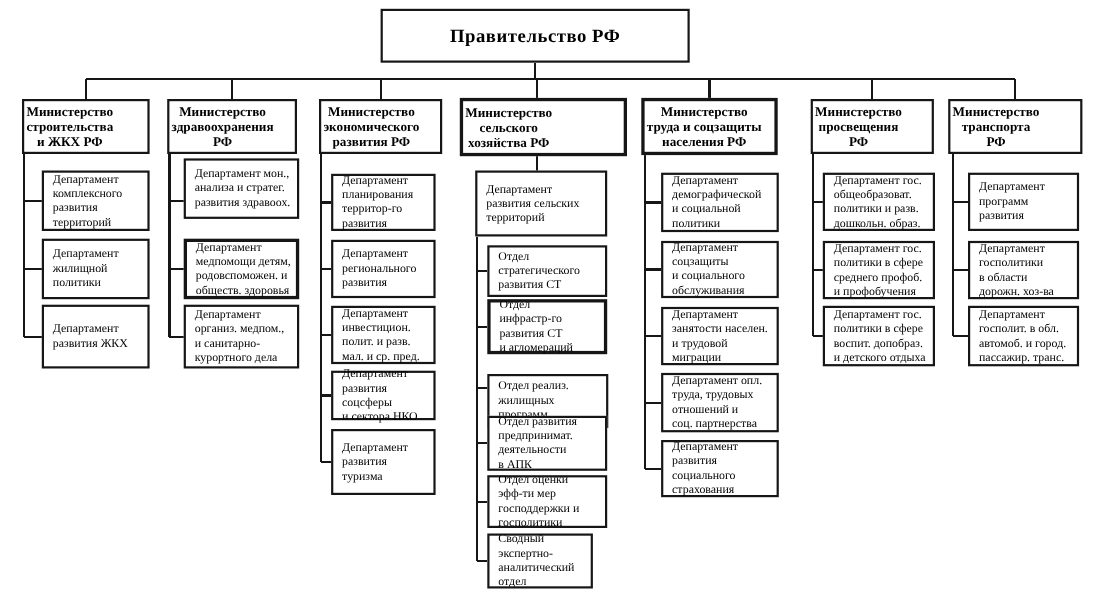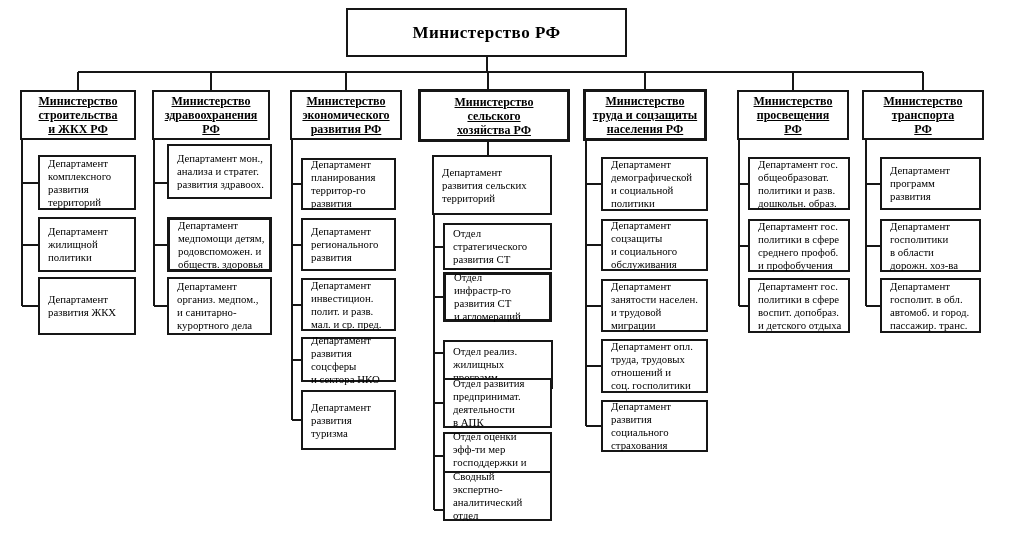--- a/index.html
+++ b/index.html
@@ -6,21 +6,21 @@
   .canvas{
     position:relative;width:1011px;height:538px;background:#ffffff;overflow:hidden;
     font-family:"Liberation Serif","DejaVu Serif",serif;color:#000;
   }
   .connectors{position:absolute;left:0;top:0;}
   .box{
     position:absolute;background:#fff;border:2px solid #161616;box-sizing:border-box;
     display:flex;align-items:center;
   }
   .box.thick{border-width:3px;}
-  .ministry{justify-content:center;text-align:center;text-decoration:underline;}
+  .ministry{justify-content:flex-start;text-align:center;}
   .ministry span{
     font-weight:bold;font-size:12px;line-height:14px;white-space:pre-line;
     padding:0 2px;
   }
   .rootbox{justify-content:center;text-align:center;}
   .rootbox span{font-weight:bold;font-size:17px;letter-spacing:.5px;}
   .dept span{
     font-size:10.8px;line-height:13px;white-space:pre-line;
     padding:2px 2px 2px 8px;
   }
@@ -35,21 +35,21 @@
     <path d="M22 140 V306 M22 182.5 H38 M22 244.5 H38 M22 306 H38" stroke="#161616" stroke-width="2" fill="none" shape-rendering="crispEdges"></path>
     <path d="M154 140 V306 M154 182.5 H167 M154 244.5 H167 M154 306 H167" stroke="#161616" stroke-width="2" fill="none" shape-rendering="crispEdges"></path>
     <path d="M292 140 V420 M292 184 H301 M292 244.5 H301 M292 304.5 H301 M292 359.5 H301 M292 420 H301" stroke="#161616" stroke-width="2" fill="none" shape-rendering="crispEdges"></path>
     <path d="M488 142 V155 M433.5 215 V510 M433.5 246.5 H443 M433.5 297 H443 M433.5 352.5 H443 M433.5 403 H443 M433.5 456 H443 M433.5 510 H443" stroke="#161616" stroke-width="2" fill="none" shape-rendering="crispEdges"></path>
     <path d="M586 141 V426 M586 184 H601 M586 245 H601 M586 305.5 H601 M586 366 H601 M586 426 H601" stroke="#161616" stroke-width="2" fill="none" shape-rendering="crispEdges"></path>
     <path d="M739 140 V305.5 M739 183.5 H748 M739 245.5 H748 M739 305.5 H748" stroke="#161616" stroke-width="2" fill="none" shape-rendering="crispEdges"></path>
     <path d="M866 140 V305.5 M866 183.5 H880 M866 245.5 H880 M866 305.5 H880" stroke="#161616" stroke-width="2" fill="none" shape-rendering="crispEdges"></path>
   </svg>
 
   <div class="box rootbox" style="left:346px;top:8px;width:281px;height:49px">
-    <span>Министерство  РФ</span>
+    <span>Правительство  РФ</span>
   </div>
 
   <div class="box ministry" style="left:20px;top:90px;width:116px;height:50px">
     <span>Министерство
 строительства
 и ЖКХ РФ</span>
   </div>
   <div class="box ministry" style="left:152px;top:90px;width:118px;height:50px">
     <span>Министерство
 здравоохранения
@@ -170,21 +170,21 @@
 предпринимат.
 деятельности
 в АПК</span>
   </div>
   <div class="box dept" style="left:443px;top:432px;width:109px;height:48px">
     <span>Отдел оценки
 эфф-ти мер
 господдержки и
 госполитики</span>
   </div>
-  <div class="box dept" style="left:443px;top:471px;width:109px;height:50px">
+  <div class="box dept" style="left:443px;top:485px;width:96px;height:50px">
     <span>Сводный
 экспертно-
 аналитический
 отдел</span>
   </div>
 
   <div class="box dept" style="left:601px;top:157px;width:107px;height:54px">
     <span>Департамент
 демографической
 и социальной
@@ -199,21 +199,21 @@
   <div class="box dept" style="left:601px;top:279px;width:107px;height:53px">
     <span>Департамент
 занятости населен.
 и трудовой
 миграции</span>
   </div>
   <div class="box dept" style="left:601px;top:339px;width:107px;height:54px">
     <span>Департамент опл.
 труда, трудовых
 отношений и
-соц. госполитики</span>
+соц. партнерства</span>
   </div>
   <div class="box dept" style="left:601px;top:400px;width:107px;height:52px">
     <span>Департамент
 развития
 социального
 страхования</span>
   </div>
 
   <div class="box dept" style="left:748px;top:157px;width:102px;height:53px">
     <span>Департамент гос.

